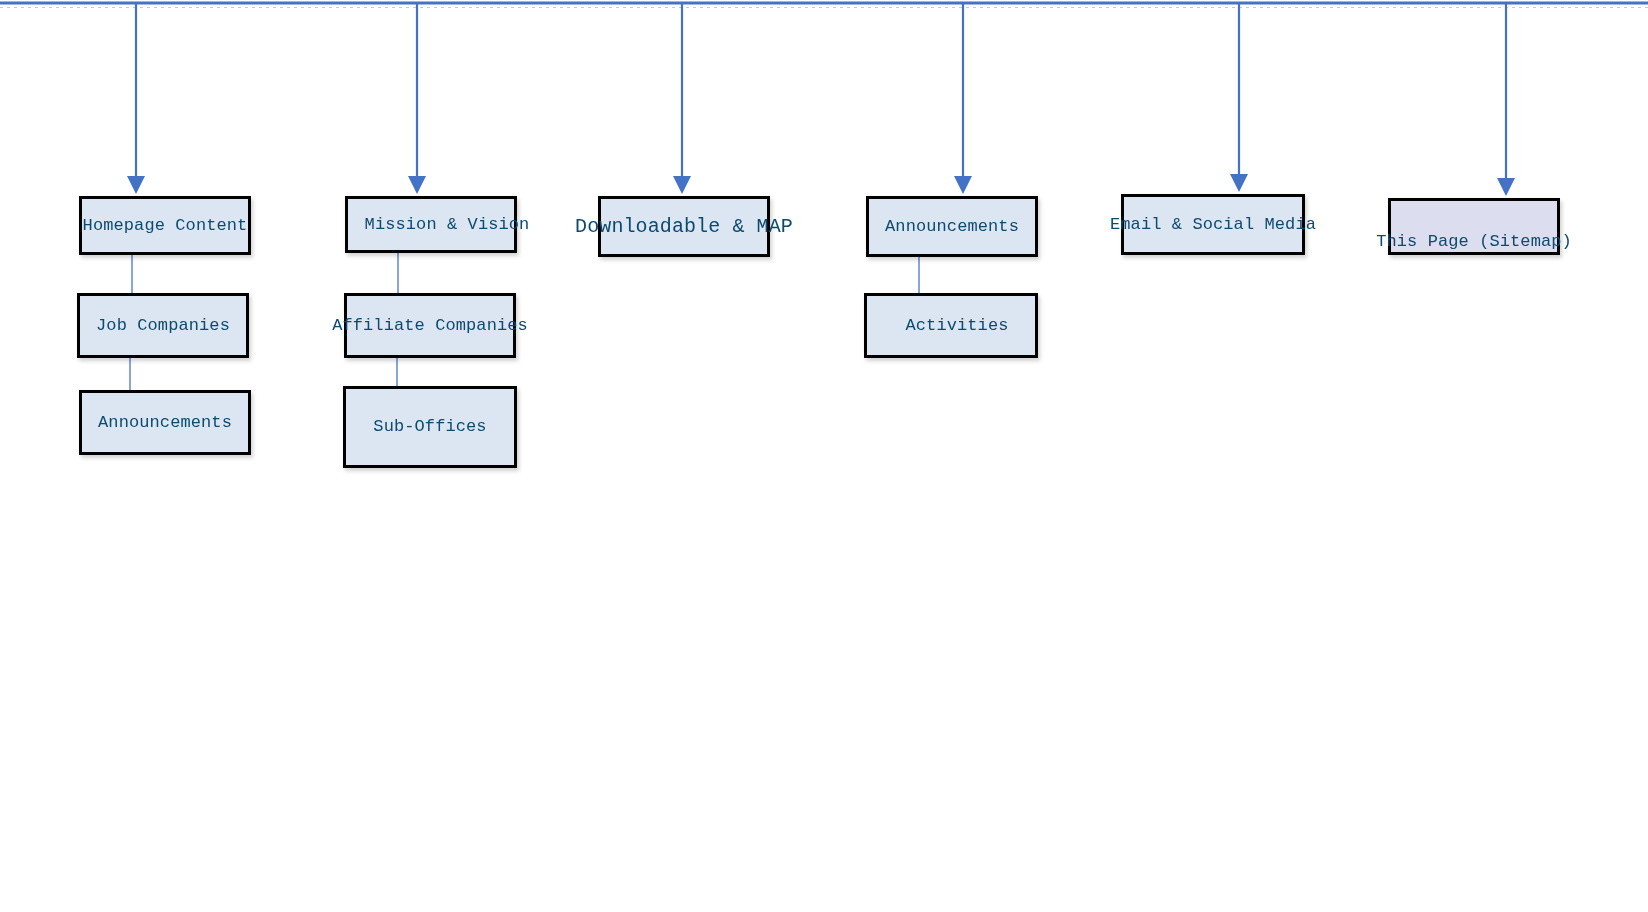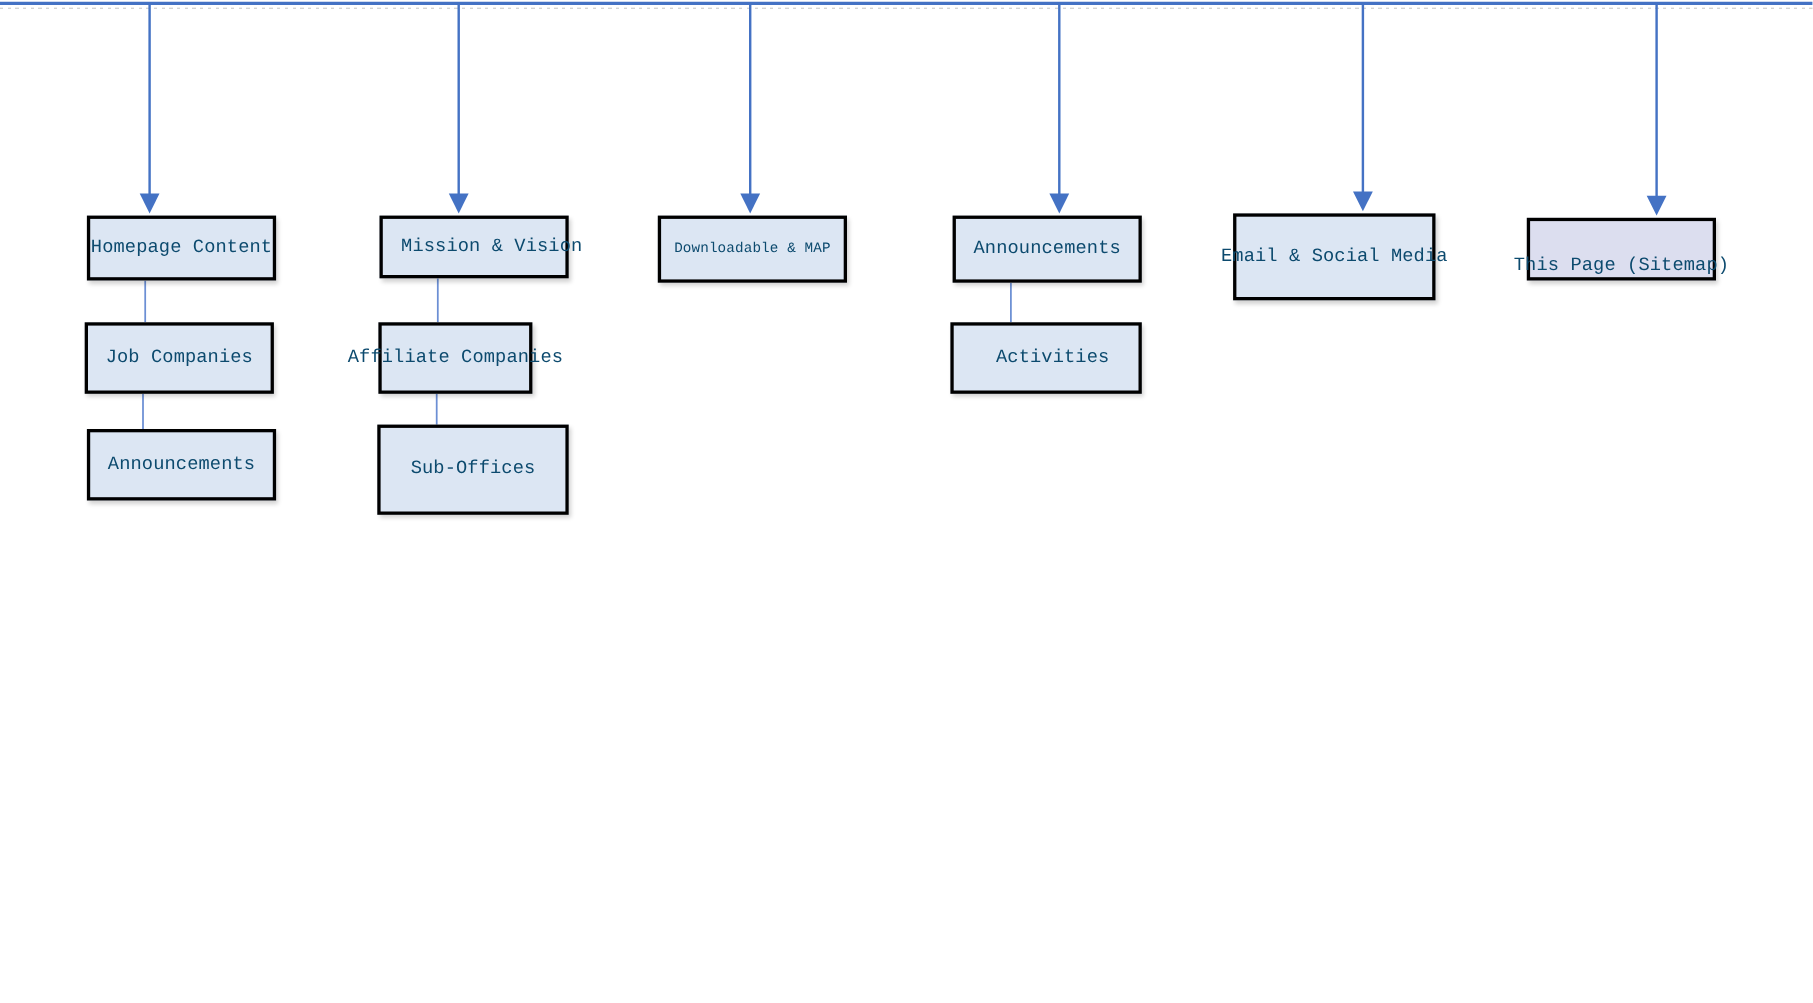--- a/index.html
+++ b/index.html
@@ -42,21 +42,21 @@
     color: #0c4a6e;
     font-family: Liberation Mono, monospace;
     font-size: 17px;
     font-weight: 400;
     letter-spacing: 0.1px;
     line-height: 1.15;
     box-shadow: 2px 3px 4px rgba(0,0,0,0.18);
     user-select: none;
     margin-left: 33px;
   }
-  .node.small-text { font-size: 13px; }
+  .node.small-text { font-size: 20px; }
   .node.highlight  { background: #DCDEEF; align-items: flex-end; }
 
   .node-label {
     display: block;
     padding: 0 6px;
     white-space: nowrap;
   }
 
   
   .hairline {
@@ -106,36 +106,36 @@
       </div>
       <div class="node" style="left: 44px; top: 293px; width: 172px; height: 65px;">
         <span class="node-label">Job Companies</span>
       </div>
       <div class="node" style="left: 46px; top: 390px; width: 172px; height: 65px;">
         <span class="node-label">Announcements</span>
       </div>
       <div class="node" style="left: 312px; top: 196px; width: 172px; height: 57px; padding-left: 32px;">
         <span class="node-label">Mission &amp; Vision</span>
       </div>
-      <div class="node" style="left: 311px; top: 293px; width: 140px; height: 65px;">
+      <div class="node" style="left: 311px; top: 293px; width: 172px; height: 65px;">
         <span class="node-label">Affiliate Companies</span>
       </div>
       <div class="node" style="left: 310px; top: 386px; width: 174px; height: 82px;">
         <span class="node-label">Sub-Offices</span>
       </div>
       <div class="node small-text" style="left: 565px; top: 196px; width: 172px; height: 61px;">
         <span class="node-label">Downloadable &amp; MAP</span>
       </div>
       <div class="node" style="left: 833px; top: 196px; width: 172px; height: 61px;">
         <span class="node-label">Announcements</span>
       </div>
       <div class="node" style="left: 831px; top: 293px; width: 174px; height: 65px; padding-left: 12px;">
         <span class="node-label">Activities</span>
       </div>
-      <div class="node" style="left: 1088px; top: 194px; width: 184px; height: 79px;">
+      <div class="node" style="left: 1088px; top: 194px; width: 184px; height: 61px;">
         <span class="node-label">Email &amp; Social Media</span>
       </div>
       <div class="node highlight" style="left: 1355px; top: 198px; width: 172px; height: 57px;">
         <span class="node-label">This Page (Sitemap)</span>
       </div>
     </div>
 
 </div>
 
 </body></html>

